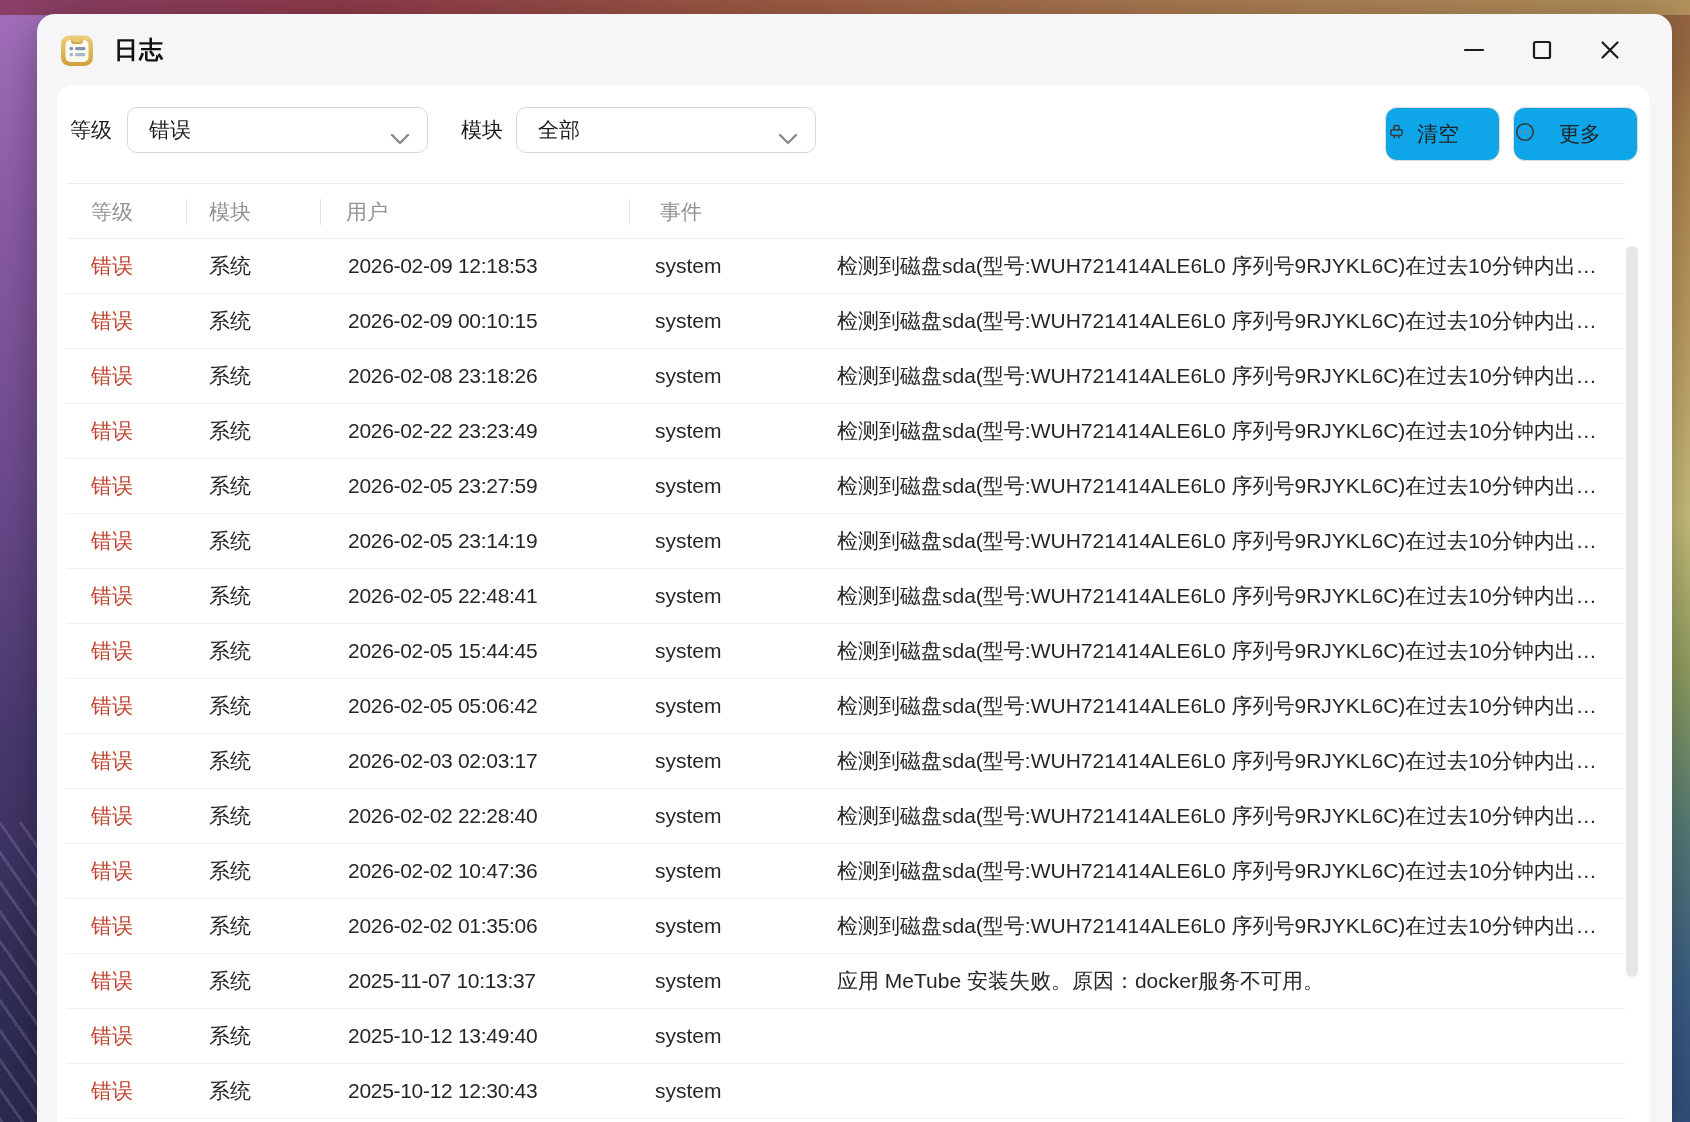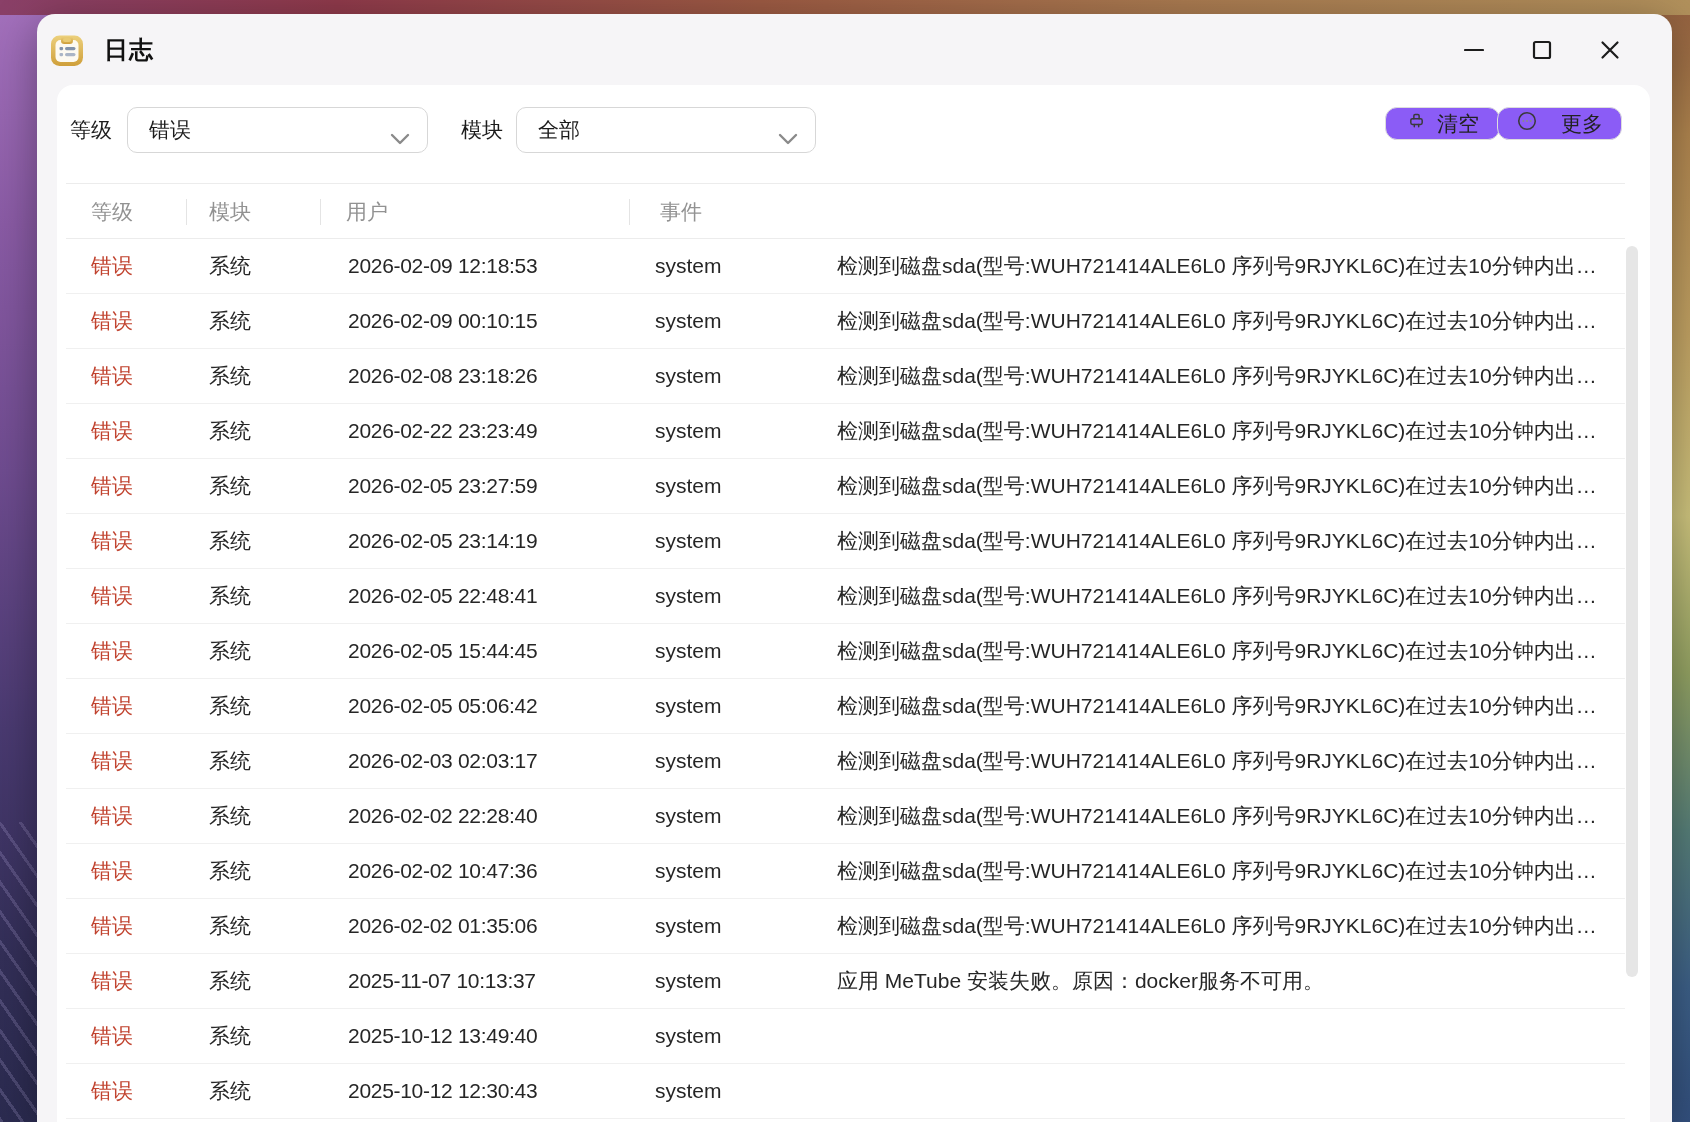--- a/index.html
+++ b/index.html
@@ -18,46 +18,46 @@
   .bg-right{ position:absolute; right:0; top:0; width:70px; height:100%;
     background:linear-gradient(to bottom,#925f3f 0%,#b0854f 12%,#c2a364 30%,#cec47e 46%,#93a263 60%,#577f79 74%,#3d6088 88%,#33507e 100%); }
   .bg-top{ position:absolute; top:0; left:0; width:100%; height:15px;
     background:linear-gradient(to right,#8a4068 0%,#8f3a4b 20%,#9c5a43 45%,#a97a50 70%,#b2915c 100%); }
 
   
   .window{ position:absolute; left:37px; top:14px; width:1635px; height:1108px;
     background:#f6f5f7; border-radius:18px 18px 0 0;
     box-shadow:0 10px 45px rgba(0,0,0,.35); }
 
-  .titlebar{ position:relative; height:71px; display:flex; align-items:center; padding-left:13px; }
+  .titlebar{ position:relative; height:71px; display:flex; align-items:center; padding-left:23px; }
   .app-icon{ width:34px; height:34px; display:block; }
   .win-title{ margin-left:20px; font-size:24px; font-weight:700; color:#111; letter-spacing:1px; }
   .win-controls{ position:absolute; top:0; right:0; height:71px; display:flex; align-items:center; padding-right:51px; }
   .win-btn{ width:22px; height:22px; display:flex; align-items:center; justify-content:center; margin-left:46px; cursor:default; }
   .win-btn svg{ display:block; }
 
   
   .card{ position:absolute; left:20px; top:71px; width:1593px; height:1080px;
     background:#ffffff; border-radius:16px; }
 
   
   .filter-bar{ position:absolute; left:13px; top:22px; width:1568px; height:46px; }
   .flt-label{ position:absolute; top:0; height:46px; line-height:46px; font-size:21px; color:#1c1c1c; }
   .lbl-level{ left:0; }
   .lbl-module{ left:391px; }
   .select{ position:absolute; top:0; height:46px; border:1px solid #d7d7d7; border-radius:10px;
     background:#fff; display:flex; align-items:center; padding-left:21px; font-size:21px; color:#1c1c1c; }
   .sel-level{ left:57px; width:301px; }
   .sel-module{ left:446px; width:300px;text-align:right; }
   .chevron{ position:absolute; right:17px; top:18px; }
-  .act-btn{ position:absolute; top:0; height:33px; border:1px solid #dddddd; border-radius:12px;
-    background:#8b5cf6; display:flex; align-items:center; justify-content:center; gap:10px;
+  .act-btn{ position:absolute; top:0; height:54px; border:1px solid #dddddd; border-radius:12px;
+    background:#0ea5e9; display:flex; align-items:center; justify-content:flex-start; gap:10px;
     font-size:21px; color:#222; }
   .btn-clear{ right:138px; width:115px; }
-  .btn-more{ right:16px; width:125px;gap:23px; }
+  .btn-more{ right:0; width:125px;gap:23px; }
 
   
   .table{ position:absolute; left:9px; top:98px; width:1559px; }
   .tr{ display:grid; grid-template-columns:120px 134px 309px 177px 1fr; align-items:center; }
   .thead{ height:56px; border-top:1px solid #ececec; border-bottom:1px solid #ececec; }
   .th{ position:relative; font-size:21px; color:#929292; height:56px; line-height:56px;
     white-space:nowrap; overflow:hidden; }
   .th + .th::before{ content:""; position:absolute; left:0; top:15px; height:26px; width:1px; background:#e4e4e4; }
   .tbody .tr{ height:55px; border-bottom:1px solid #f0f0f0; }
   .td{ font-size:21px; color:#262626; white-space:nowrap; overflow:hidden; }

